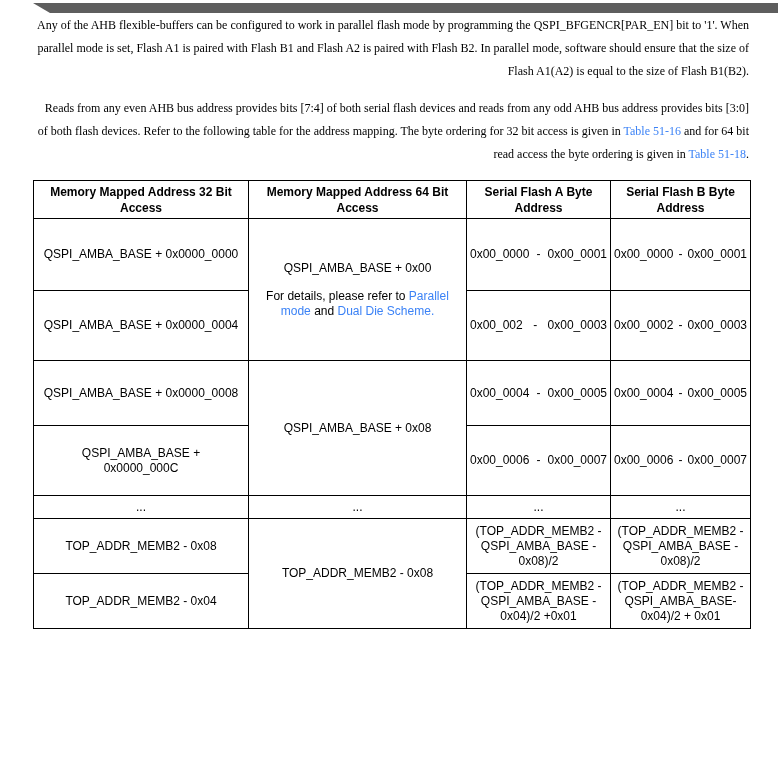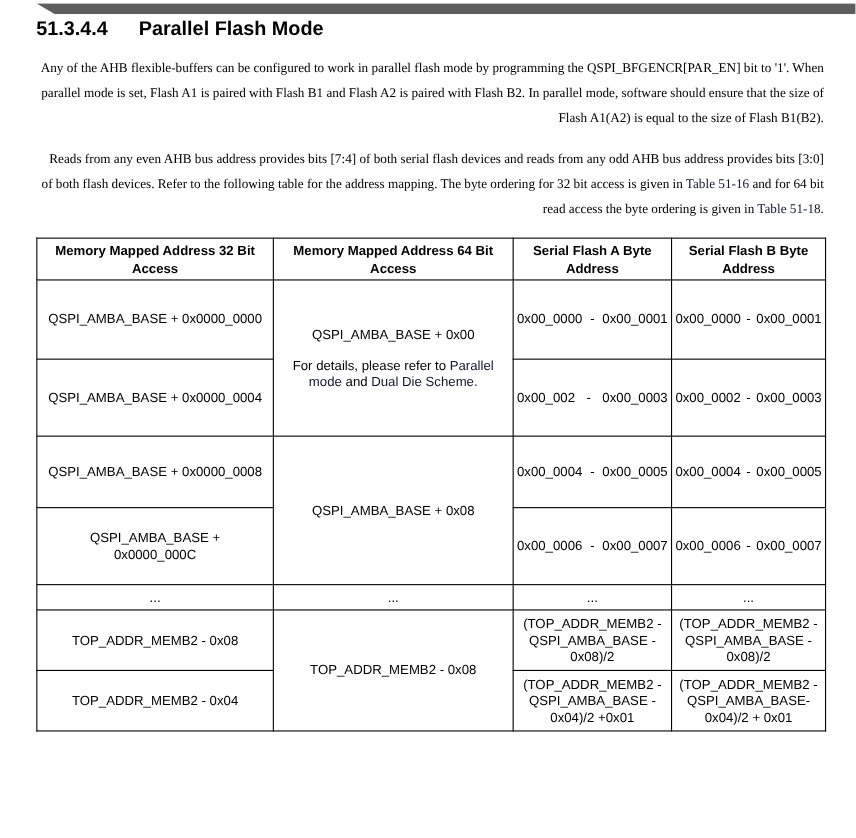--- a/index.html
+++ b/index.html
@@ -29,21 +29,21 @@
   .section-heading .h-num { display:inline-block; }
   .section-heading .h-title { display:inline-block; margin-left:23px; }
 
   .body-para {
     font-family:Liberation Serif, serif;
     font-size:12px; line-height:23px;
     width:716px;
     margin-bottom:14px;
     text-align:right;
   }
-  .doclink { color:#0f172a; text-decoration:none; cursor:pointer; }
+  .doclink { color:#3b82f6; text-decoration:none; cursor:pointer; }
 
   .table-caption {
     width:717px; text-align:center;
     font-size:12.5px; font-weight:bold;
     margin:17px 0 6px 0;
   }
   .table-caption .cap-title { margin-left:9px; }
 
   table.addr {
     border-collapse:collapse; table-layout:fixed;
@@ -84,24 +84,20 @@
   .cell64-note { line-height:15px; }
 </style>
 </head>
 <body>
 
 <div class="page">
 
   <div class="topbar"></div>
 
 
-  <div class="section-heading">
-    <span class="h-num">51.3.4.4</span>
-    <span class="h-title">Parallel Flash Mode</span>
-  </div>
 
   <p class="body-para">Any of the AHB flexible-buffers can be configured to work in parallel flash mode by programming the QSPI_BFGENCR[PAR_EN] bit to '1'. When parallel mode is set, Flash A1 is paired with Flash B1 and Flash A2 is paired with Flash B2. In parallel mode, software should ensure that the size of Flash A1(A2) is equal to the size of Flash B1(B2).</p>
 
   <p class="body-para"><span>Reads from any even AHB bus address provides bits [7:4] of both serial flash devices and reads from any odd AHB bus address provides bits [3:0] of both flash devices. Refer to the following table for the address mapping. The byte ordering for 32 bit access is given in </span><span class="doclink">Table 51-16</span><span> and for 64 bit read access the byte ordering is given in </span><span class="doclink">Table 51-18</span><span>.</span></p>
 
 
   <table class="addr">
     <colgroup>
         <col class="c1">
         <col class="c2">

